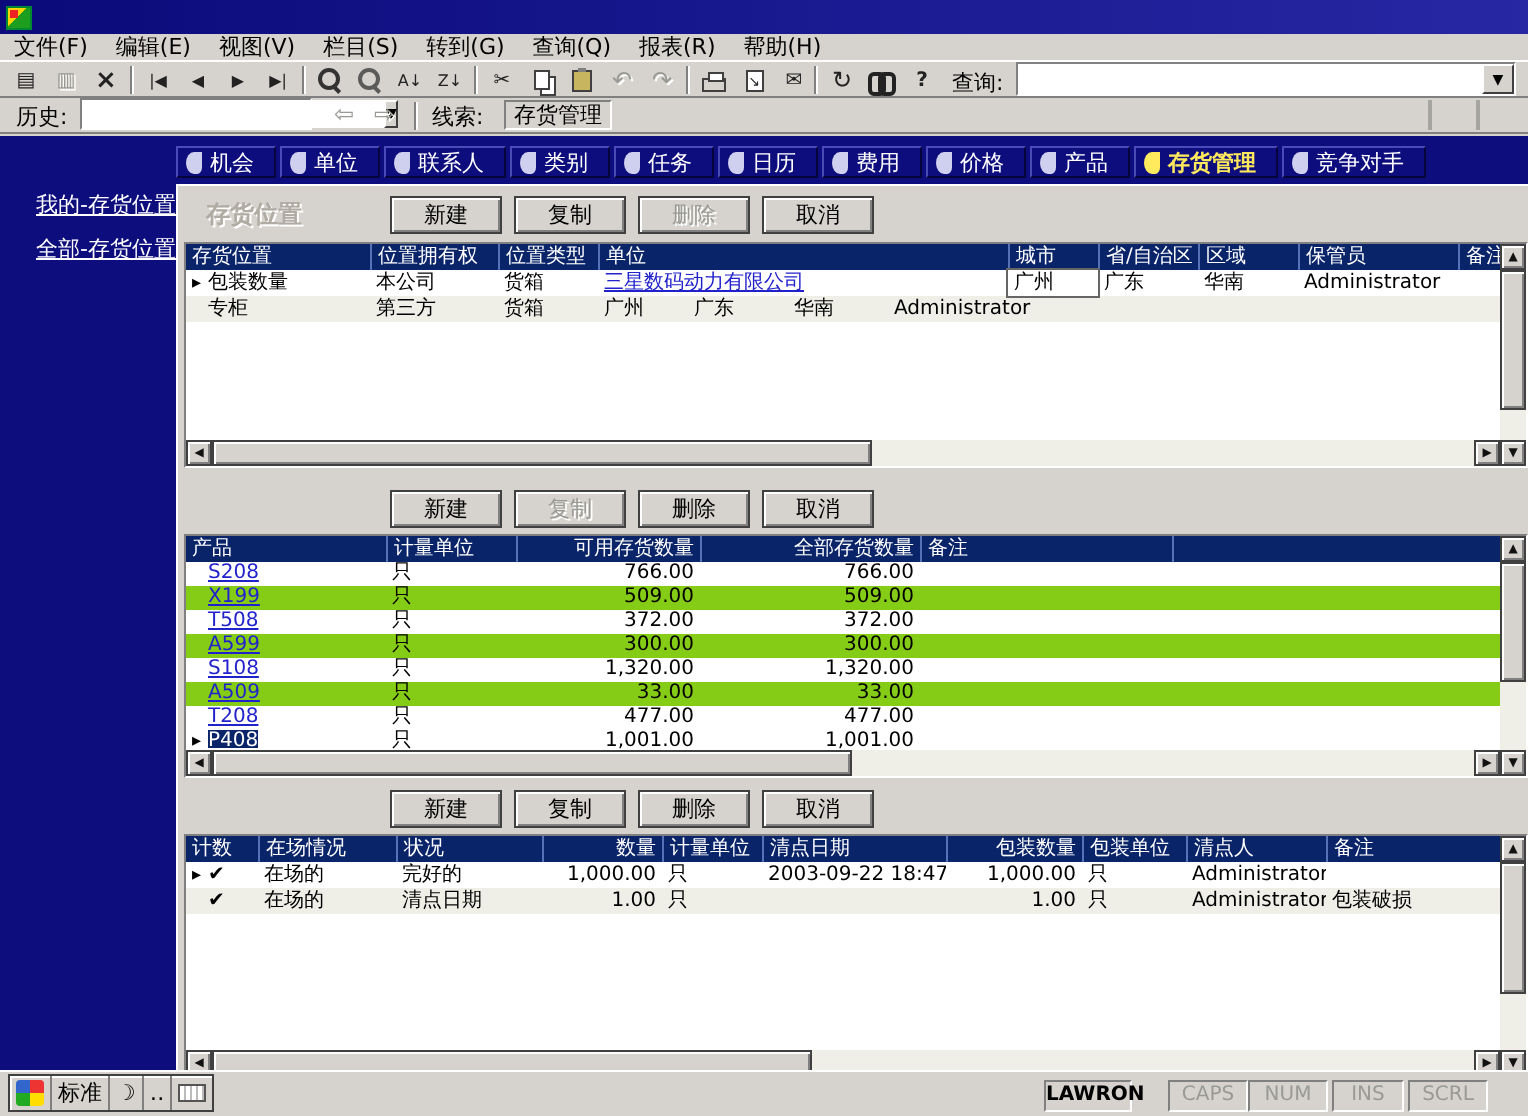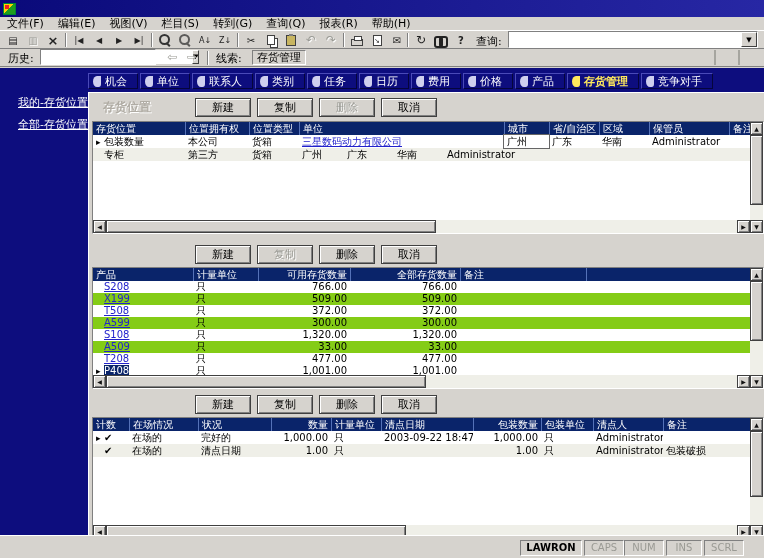--- a/index.html
+++ b/index.html
@@ -464,21 +464,36 @@
           <span class="sbb" style="top:0;left:0">▲</span>
           <span class="thumb" style="top:13px;left:0;width:13px;height:66px"></span>
           <span class="sbb" style="bottom:0;left:0">▼</span>
         </div>
       </div>
 
     </div>
   </div>
 
   <div class="abs statusbar">
-    <span class="spanel on" style="right:182px;width:62px">LAWRON</span>
+    <span class="spanel on" style="right:198px;width:44px">LAWRON</span>
     <span class="spanel" style="right:140px;width:40px">CAPS</span>
     <span class="spanel" style="right:100px;width:40px">NUM</span>
     <span class="spanel" style="right:62px;width:36px">INS</span>
     <span class="spanel" style="right:20px;width:40px">SCRL</span>
   </div>
 
+  <div class="ime">
+    <span class="imeb">
+        <span class="imelogo"></span>
+      </span>
+    <span class="imeb">标准</span>
+    <span class="imeb">
+        <span>☽</span>
+      </span>
+    <span class="imeb">
+        <span>‥</span>
+      </span>
+    <span class="imeb" style="border-right:none">
+        <span class="kbic"></span>
+      </span>
+  </div>
 
 </div>
 
 </body></html>

